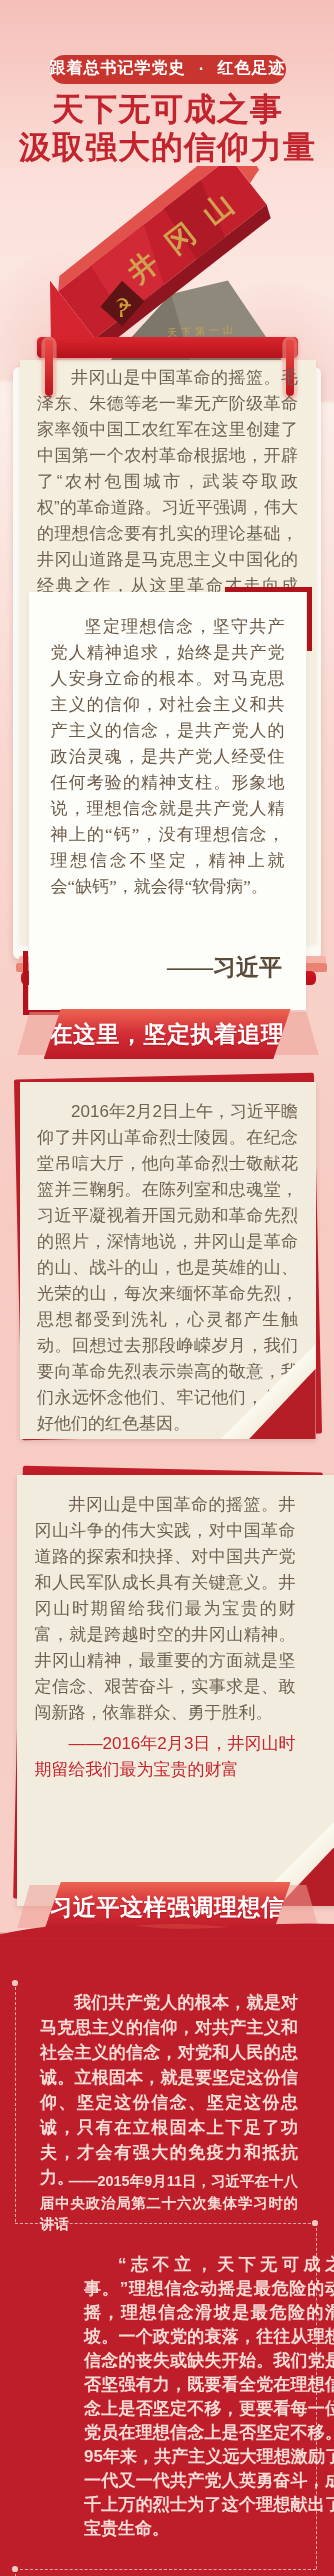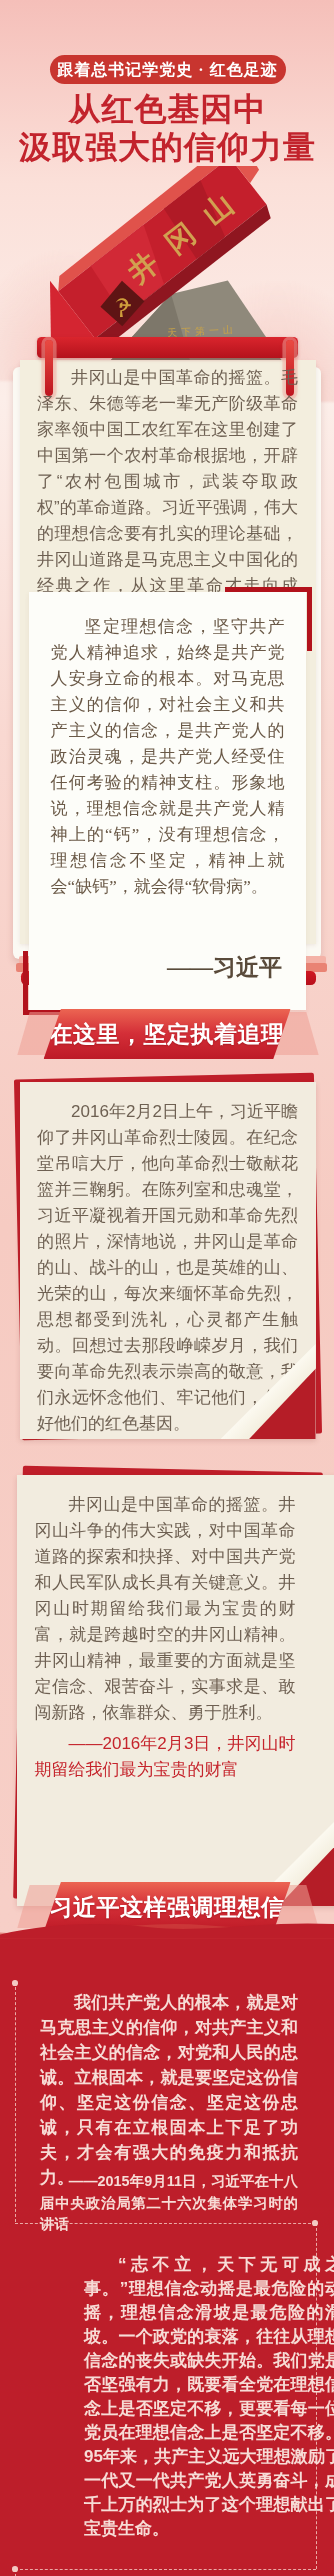--- a/index.html
+++ b/index.html
@@ -8,21 +8,21 @@
         background:linear-gradient(180deg,#f5bfb9 0%,#fbe0d9 6%,#fceee9 13%,#f9d8d1 24%,#f6cbc2 40%,#f7cfc7 62%,#f6cdc4 100%);}
   .abs{position:absolute;}
 
   
   .mtn{position:absolute; border-radius:50% 50% 0 0; filter:blur(1px);}
   .mtn1{left:-41px; top:247px; width:222px; height:134px; background:radial-gradient(ellipse at 50% 100%, rgba(240,170,162,.55), rgba(240,170,162,0) 70%);}
   .mtn2{left:170px; top:278px; width:216px; height:124px; background:radial-gradient(ellipse at 50% 100%, rgba(238,160,152,.5), rgba(238,160,152,0) 70%);}
   .mtn3{left:31px; top:314px; width:289px; height:88px; background:radial-gradient(ellipse at 50% 100%, rgba(250,231,222,.9), rgba(250,231,222,0) 75%);}
 
   .badge{left:50%; transform:translateX(-50%); top:55px; width:236px; height:29px; background:#c8352f;
-         border-radius:15.5px; color:#fff; font-family:Liberation Serif, serif; font-weight:bold;
+         border-radius:15.5px; color:#fff; font-family:Liberation Mono, monospace; font-weight:bold;
          font-size:16px; line-height:29px; text-align:center; letter-spacing:1px;}
   .title{left:0; width:335px; text-align:center; color:#c2232c; font-weight:900; font-size:32px; letter-spacing:1px; line-height:36px;}
   .title1{top:91px;} .title2{top:129px;}
 
   .monument{left:36px; top:166px; width:263px; height:197px;}
 
   
   .whiteback{left:13.4px; top:367px; width:308px; height:592px; background:#fbf9f3; border-radius:6.2px; box-shadow:0 3.1px 7.2px rgba(120,60,50,.18);}
   .strip1{left:18.5px; top:956px; width:307px; height:8.2px; background:#f4b2a7; border-radius:2.1px;}
   .strip2{left:15.5px; top:963px; width:311px; height:8.8px; background:#e9example;}
@@ -92,21 +92,21 @@
 </head>
 <body>
 
 <div class="page">
 
   <div class="mtn mtn1"></div>
   <div class="mtn mtn2"></div>
   <div class="mtn mtn3"></div>
 
   <div class="abs badge">跟着总书记学党史 · 红色足迹</div>
-  <div class="abs title title1">从红色基因中</div>
+  <div class="abs title title1">天下无可成之事</div>
   <div class="abs title title2">汲取强大的信仰力量</div>
 
   <svg class="abs monument" viewBox="0 0 510 382">
 
     <polygon points="140,382 480,382 372,222 262,248" fill="#8f897b"></polygon>
     <polygon points="140,382 262,248 300,382" fill="#7d776a"></polygon>
     <text x="255" y="330" font-size="19" fill="#c9a348" letter-spacing="8" font-family="Liberation Serif, serif" transform="rotate(-3 255 330)">天下第一山</text>
 
     <g transform="rotate(-38 255 165)">
       <polygon points="40,96 462,96 450,70 60,74" fill="#e0524b"></polygon>

